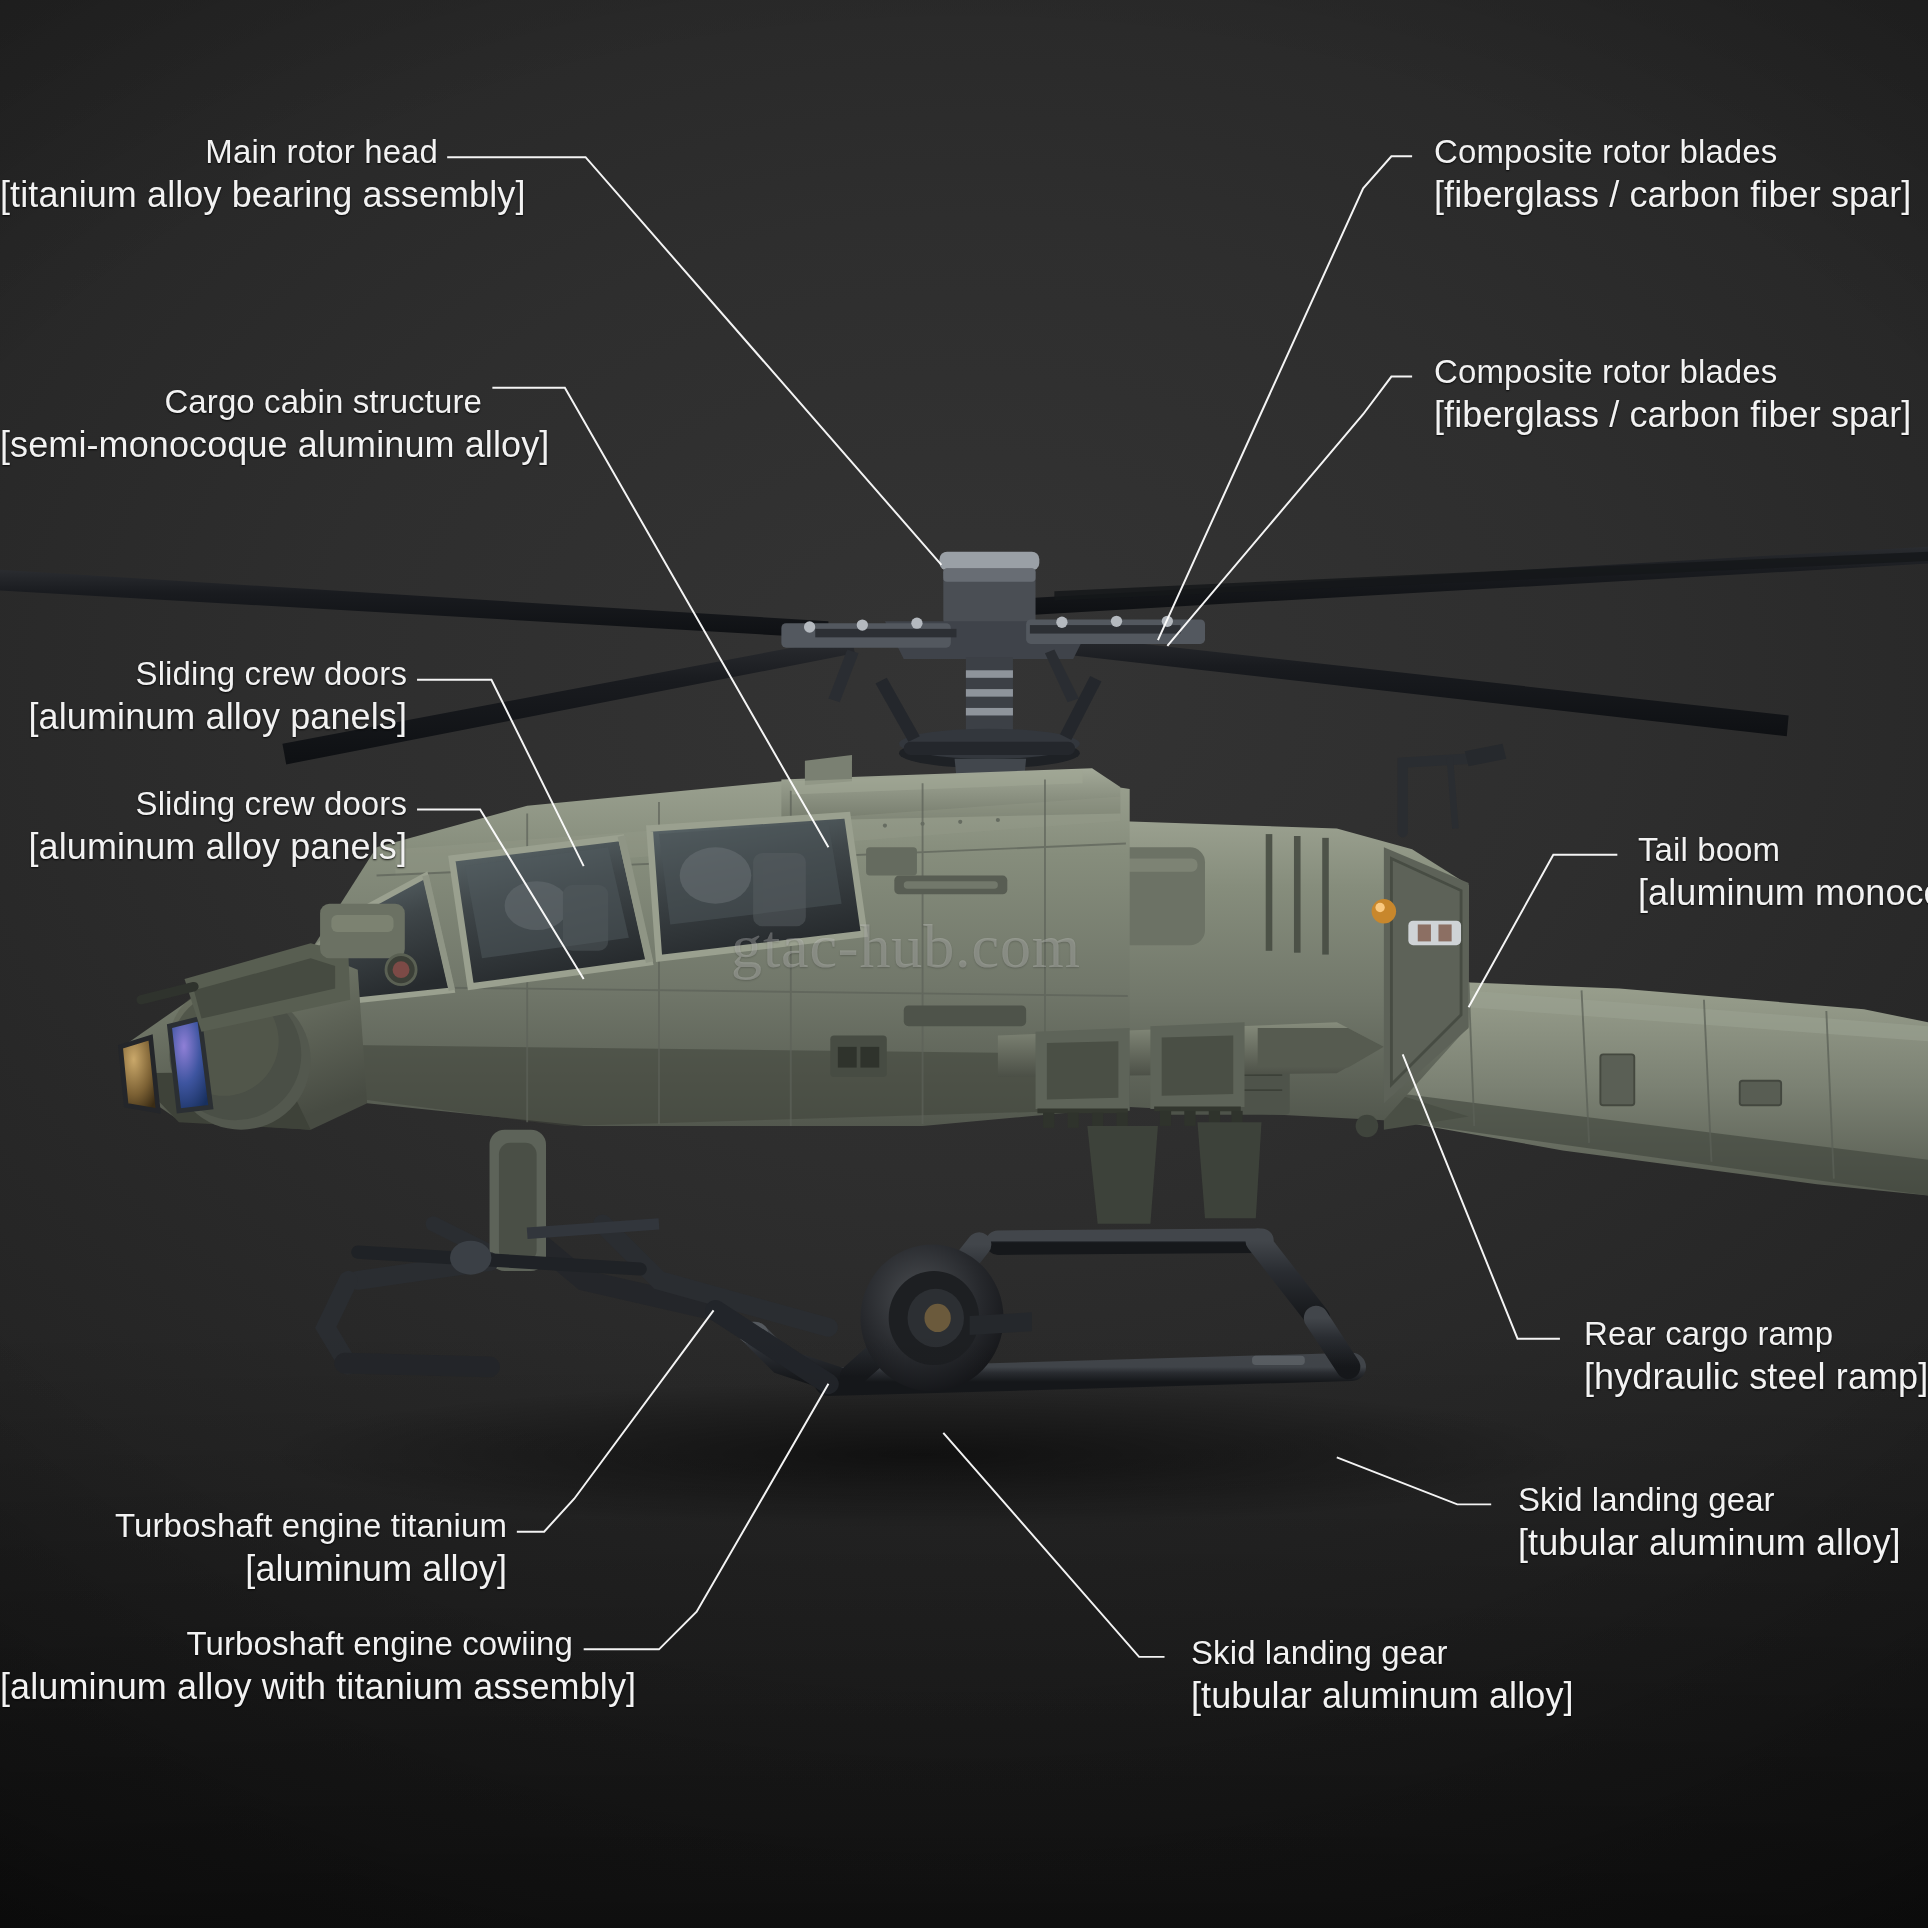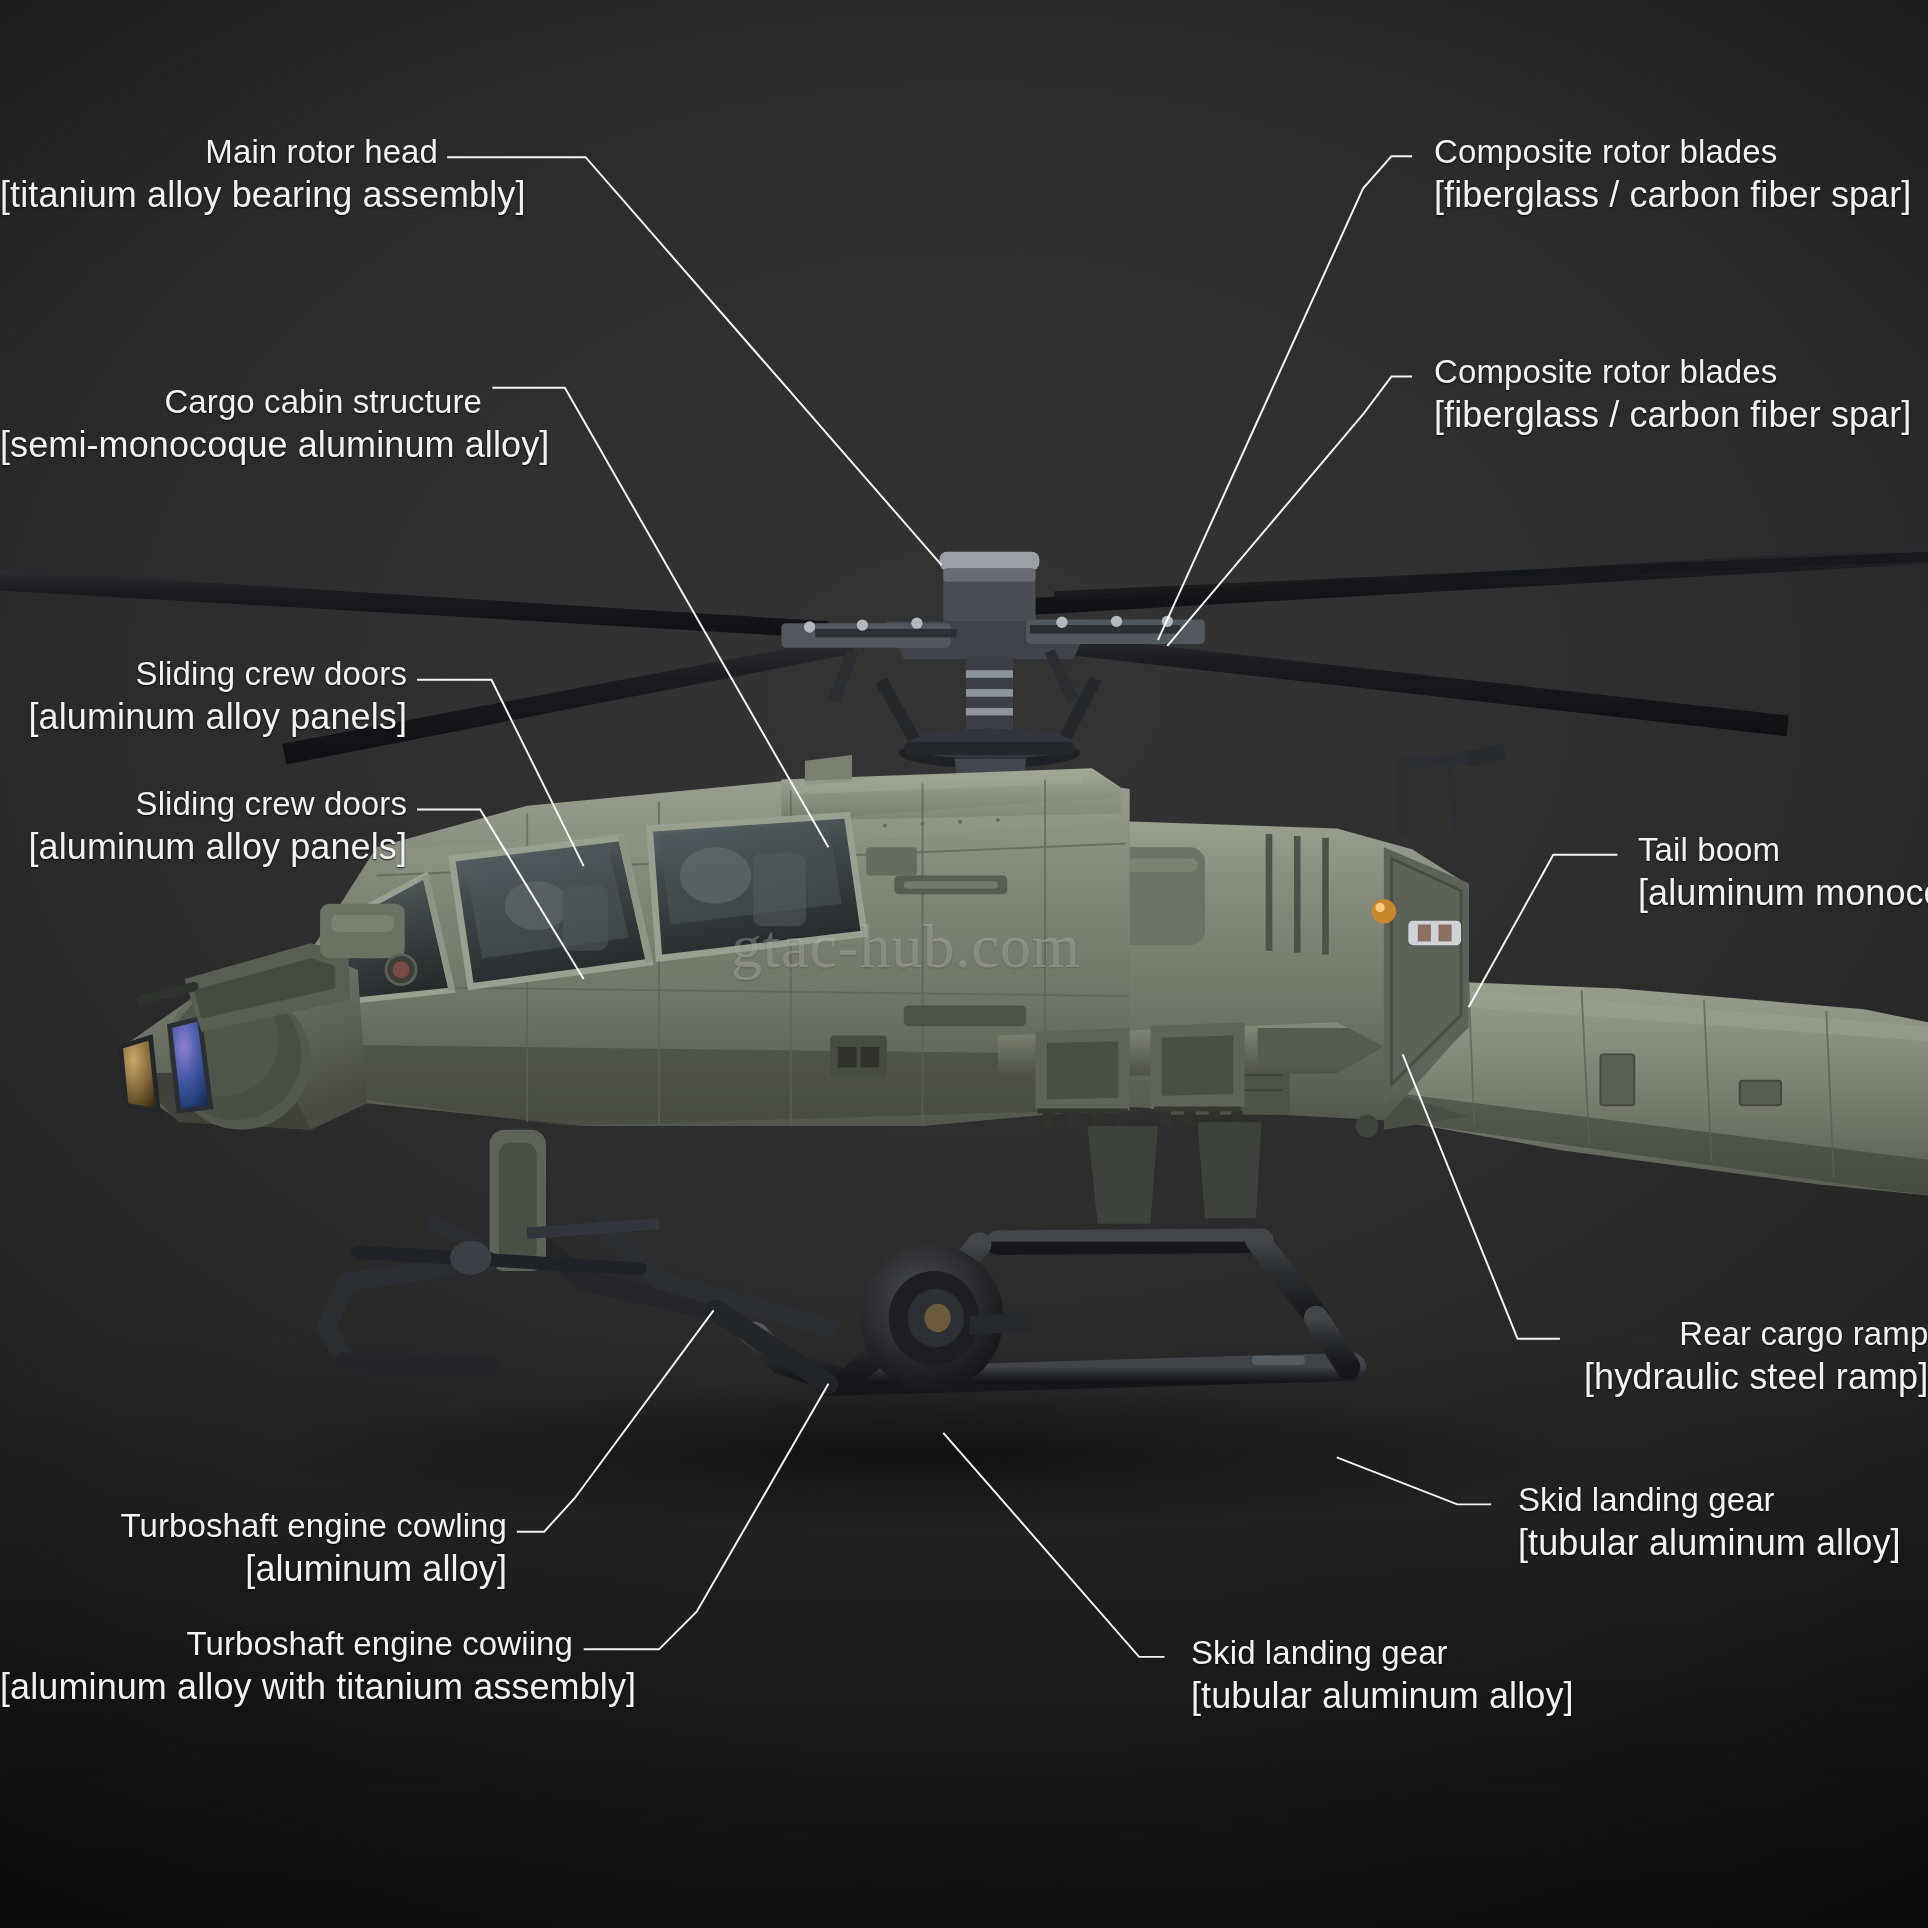--- a/index.html
+++ b/index.html
@@ -448,21 +448,21 @@
     <div class="ttl">Sliding crew doors</div>
     <div class="sub">[aluminum alloy panels]</div>
   </div>
 
   <div class="callout c-left" style="left:0;top:787px;width:407px;">
     <div class="ttl">Sliding crew doors</div>
     <div class="sub">[aluminum alloy panels]</div>
   </div>
 
   <div class="callout c-left" style="left:0;top:1509px;width:507px;">
-    <div class="ttl">Turboshaft engine cowling</div>
+    <div class="ttl">Turboshaft engine titanium</div>
     <div class="sub">[aluminum alloy]</div>
   </div>
 
   <div class="callout c-left" style="left:0;top:1627px;width:573px;">
     <div class="ttl">Turboshaft engine cowiing</div>
     <div class="sub">[aluminum alloy with titanium assembly]</div>
   </div>
 
   <div class="callout c-right" style="left:1434px;top:135px;">
     <div class="ttl">Composite rotor blades</div>
@@ -472,21 +472,21 @@
   <div class="callout c-right" style="left:1434px;top:355px;">
     <div class="ttl">Composite rotor blades</div>
     <div class="sub">[fiberglass / carbon fiber spar]</div>
   </div>
 
   <div class="callout c-right" style="left:1638px;top:833px;">
     <div class="ttl">Tail boom</div>
     <div class="sub">[aluminum monocoque]</div>
   </div>
 
-  <div class="callout c-right" style="left:1584px;top:1317px;text-align:right;">
+  <div class="callout c-right" style="left:1584px;top:1317px;">
     <div class="ttl">Rear cargo ramp</div>
     <div class="sub">[hydraulic steel ramp]</div>
   </div>
 
   <div class="callout c-right" style="left:1518px;top:1483px;">
     <div class="ttl">Skid landing gear</div>
     <div class="sub">[tubular aluminum alloy]</div>
   </div>
 
   <div class="callout c-right" style="left:1191px;top:1636px;">

